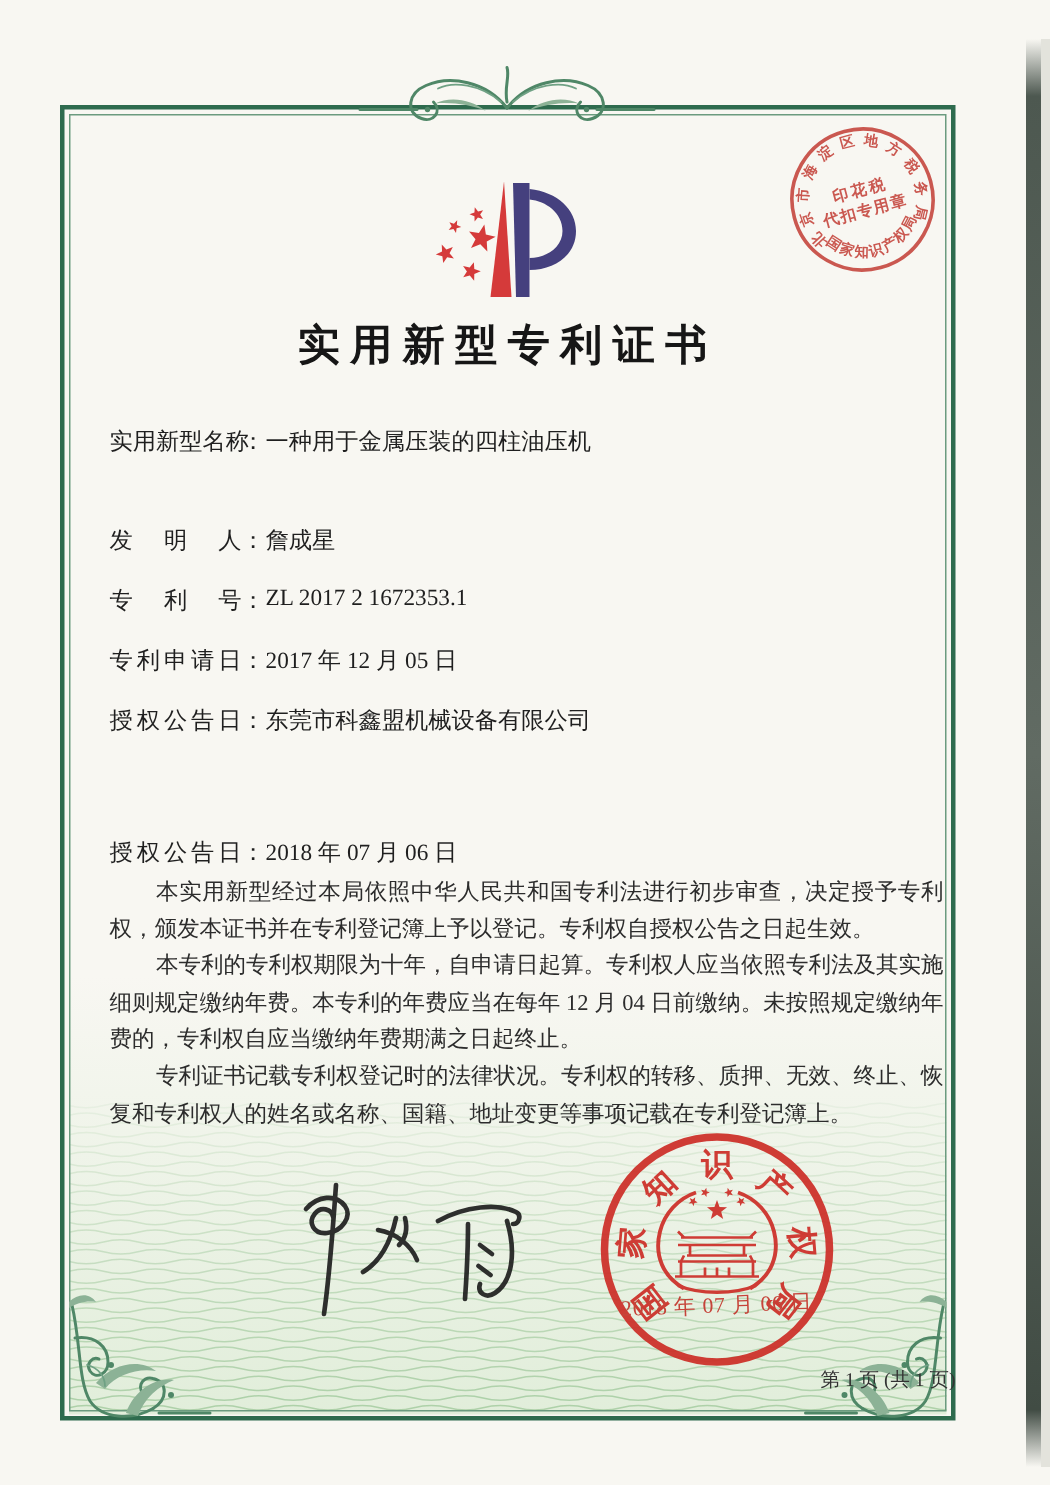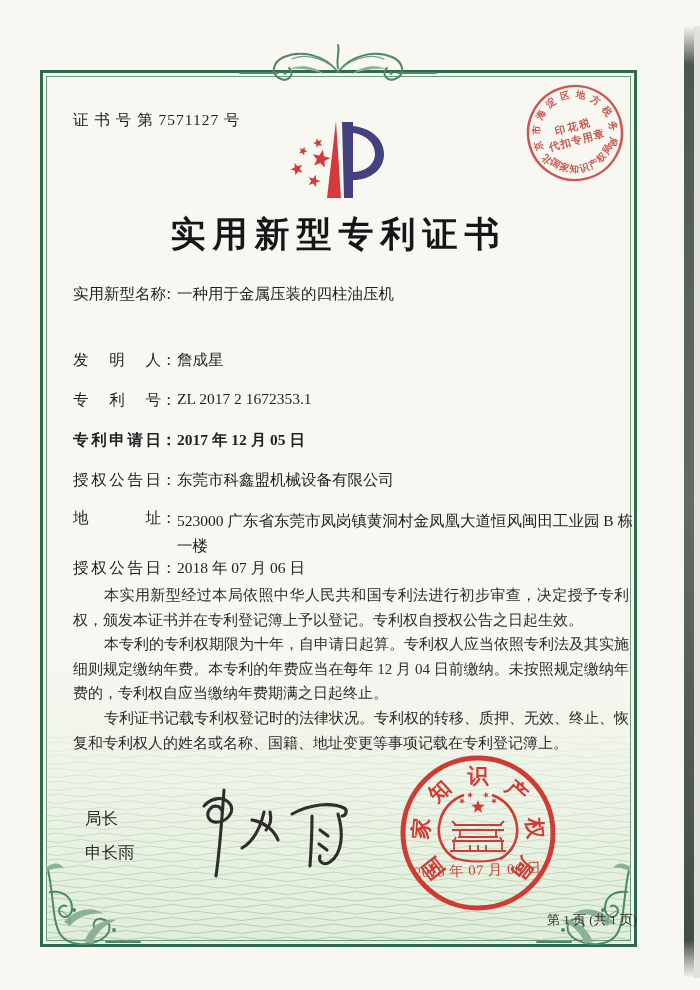--- a/index.html
+++ b/index.html
@@ -15,21 +15,21 @@
   .frame{position:absolute;left:40px;top:70px;width:591px;height:871px;border:3px solid #2e6b4e;}
   .frame-inner{position:absolute;inset:3px;border:1px solid #6b9b7f;}
 
   .tint{position:absolute;left:46px;top:650px;width:585px;height:293px;
     background:linear-gradient(to bottom,rgba(228,240,222,0),rgba(228,240,222,.5) 45%,rgba(221,236,214,.85));}
 
   .abs{position:absolute;}
 
   .certno{left:73px;top:110px;font-size:15.5px;letter-spacing:1px;color:#222;}
 
-  .title{left:40px;top:211px;width:597px;text-align:center;font-size:35px;font-weight:bold;
+  .title{left:40px;top:211px;width:597px;text-align:center;font-size:28px;font-weight:bold;
     letter-spacing:7px;color:#161616;}
 
   .row{position:absolute;left:73px;font-size:15.5px;color:#1f1f1f;white-space:nowrap;}
   .flabel{display:inline-block;width:88px;text-align:justify;text-align-last:justify;vertical-align:top;}
   .fcolon{display:inline-block;width:16px;vertical-align:top;}
   .fvalue{display:inline-block;vertical-align:top;}
   .fvalue.wrap{white-space:normal;width:462px;line-height:25px;}
   .grant-no{position:absolute;left:314px;top:0;white-space:nowrap;}
 
   .paras{left:73px;top:583px;width:556px;font-size:15px;line-height:24.6px;color:#2c2c2c;text-align:justify;}
@@ -115,21 +115,20 @@
       <path class="deco-thin" d="M14,58 c8,2 12,8 12,14"></path>
       <circle cx="70" cy="78" r="2" fill="#4f8767"></circle>
       <circle cx="30" cy="58" r="2" fill="#4f8767"></circle>
       <path class="deco-stroke" d="M62,90 L96,90"></path>
     </g>
   </svg>
   <svg class="abs" style="left:533px;top:852px;" width="100" height="94" viewBox="0 0 100 94">
     <use href="#flr" transform="translate(100,0) scale(-1,1)"></use>
   </svg>
 
-  <div class="abs certno">证 书 号 第 7571127 号</div>
 
   <svg class="abs" style="left:250px;top:98px;" width="180" height="112" viewBox="0 0 180 112">
     <g id="logo-stars">
         <polygon points="66.5,40.2 68.7,43.0 72.1,42.1 70.1,45.0 72.0,48.0 68.6,47.0 66.4,49.7 66.3,46.2 63.0,44.9 66.3,43.7" fill="#d53a3a"></polygon>
         <polygon points="54.8,48.9 54.6,52.0 57.5,53.4 54.4,54.2 54.0,57.4 52.3,54.7 49.1,55.3 51.1,52.8 49.6,50.1 52.6,51.2" fill="#d53a3a"></polygon>
         <polygon points="72.9,51.7 73.9,58.3 80.4,59.9 74.5,63.0 74.9,69.6 70.2,64.9 64.0,67.4 67.0,61.5 62.7,56.3 69.3,57.4" fill="#d53a3a"></polygon>
         <polygon points="44.5,65.0 47.6,68.3 51.9,66.7 49.7,70.8 52.6,74.4 48.1,73.5 45.5,77.3 44.9,72.8 40.5,71.6 44.7,69.6" fill="#d53a3a"></polygon>
         <polygon points="65.9,76.8 66.2,81.4 70.5,82.9 66.2,84.6 66.1,89.2 63.2,85.6 58.8,86.9 61.3,83.0 58.7,79.3 63.1,80.4" fill="#d53a3a"></polygon>
       </g>
     <polygon points="86,23 91,100 77,100" fill="#d53a3a"></polygon>
@@ -141,45 +140,38 @@
 
   <div class="row" style="top:284px;">
     <span class="flabel">实用新型名称</span><span class="fcolon">：</span><span class="fvalue">一种用于金属压装的四柱油压机</span>
   </div>
   <div class="row" style="top:350px;">
     <span class="flabel">发明人</span><span class="fcolon">：</span><span class="fvalue">詹成星</span>
   </div>
   <div class="row" style="top:390px;">
     <span class="flabel">专利号</span><span class="fcolon">：</span><span class="fvalue">ZL 2017 2 1672353.1</span>
   </div>
-  <div class="row" style="top:430px;font-weight:bold;">
+  <div class="row" style="top:430px;">
     <span class="flabel">专利申请日</span><span class="fcolon">：</span><span class="fvalue">2017 年 12 月 05 日</span>
   </div>
   <div class="row" style="top:470px;">
     <span class="flabel">授权公告日</span><span class="fcolon">：</span><span class="fvalue">东莞市科鑫盟机械设备有限公司</span>
-  </div>
-  <div class="row" style="top:508px;">
-    <span class="flabel">地址</span><span class="fcolon">：</span><span class="fvalue wrap">523000 广东省东莞市凤岗镇黄洞村金凤凰大道恒风闽田工业园 B 栋一楼</span>
   </div>
   <div class="row" style="top:558px;width:558px;">
     <span>
       <span class="flabel">授权公告日</span><span class="fcolon">：</span><span class="fvalue">2018 年 07 月 06 日</span>
     </span>
   </div>
 
   <div class="abs paras">
     <p>本实用新型经过本局依照中华人民共和国专利法进行初步审查，决定授予专利权，颁发本证书并在专利登记簿上予以登记。专利权自授权公告之日起生效。</p>
     <p>本专利的专利权期限为十年，自申请日起算。专利权人应当依照专利法及其实施细则规定缴纳年费。本专利的年费应当在每年 12 月 04 日前缴纳。未按照规定缴纳年费的，专利权自应当缴纳年费期满之日起终止。</p>
     <p>专利证书记载专利权登记时的法律状况。专利权的转移、质押、无效、终止、恢复和专利权人的姓名或名称、国籍、地址变更等事项记载在专利登记簿上。</p>
   </div>
 
-  <div class="abs signoff">
-    <div>局长</div>
-    <div class="nm">申长雨</div>
-  </div>
 
   <svg class="abs" style="left:180px;top:778px;" width="180" height="105" viewBox="0 0 180 105">
     <g stroke="#1a1a1a" stroke-width="3.1" fill="none" stroke-linecap="round" opacity="0.9">
       <path d="M24,28 c8,-9 20,-10 26,-2 c5,7 -2,17 -12,18 c-9,1 -13,-7 -8,-13 c4,-5 11,-3 12,2"></path>
       <path d="M44,12 C42,40 40,70 36,98"></path>
       <path d="M84,34 C80,52 72,64 62,70"></path>
       <path d="M72,42 C84,44 94,52 98,62"></path>
       <path d="M90,34 c2,8 0,14 -4,18"></path>
       <path d="M112,36 C130,26 152,24 164,30 C168,32 166,38 162,38"></path>
       <path d="M132,38 C132,58 131,74 130,88"></path>

